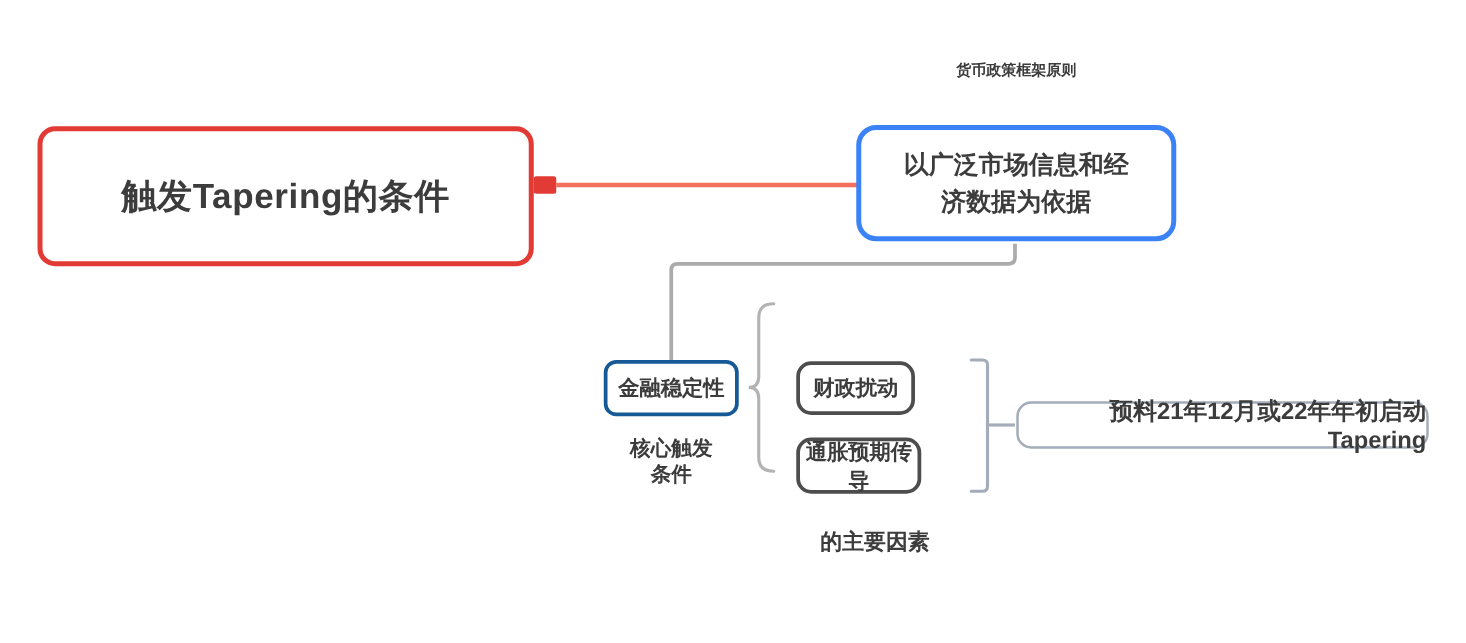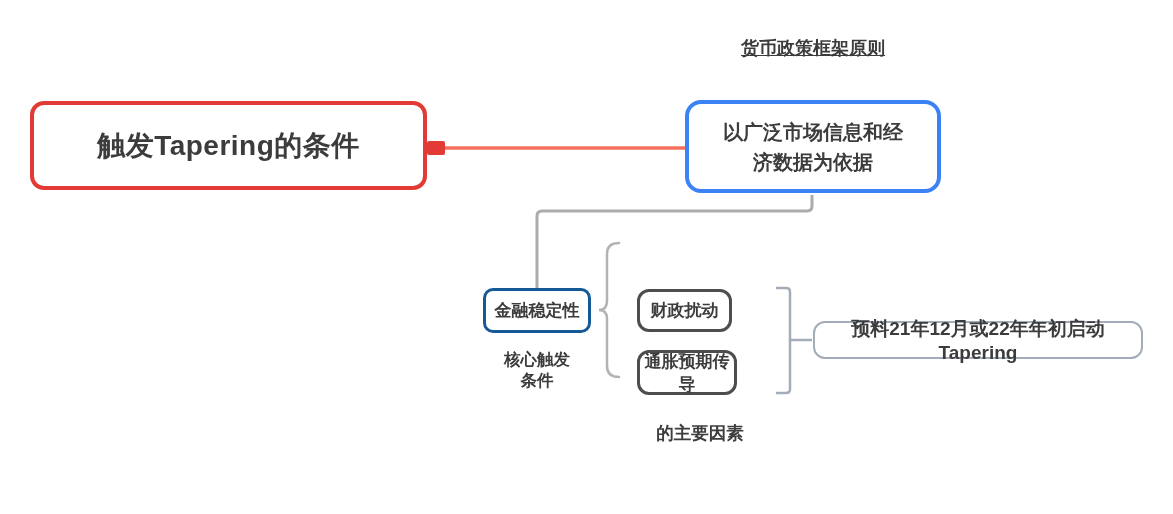--- a/index.html
+++ b/index.html
@@ -29,21 +29,21 @@
     display: flex;
     align-items: center;
     justify-content: center;
     text-align: center;
     font-weight: 700;
     color: #3c3c3c;
     z-index: 1;
   }
   .node-root {
     left: 30px; top: 101px;
-    width: 397px; height: 89px;
+    width: 397px; height: 112px;
     border: 4px solid #e23b35;
     border-radius: 14px;
     font-size: 28px;
     letter-spacing: 0.5px;
   }
   .node-principle {
     left: 685px; top: 100px;
     width: 256px; height: 93px;
     border: 4px solid #3b82f6;
     border-radius: 16px;
@@ -64,33 +64,33 @@
   }
   .node-factor-1 { left: 637px; top: 229px; width: 94px;  height: 44px; }
   .node-factor-2 { left: 637px; top: 289px; width: 95px;  height: 43px; }
   .node-factor-3 { left: 637px; top: 350px; width: 100px; height: 45px; }
   .node-prediction {
     left: 813px; top: 321px;
     width: 330px; height: 38px;
     border: 2.5px solid #a3acb8;
     border-radius: 12px;
     font-size: 19px;
+    text-align: right;
   }
   .float-label {
     position: absolute;
     text-align: center;
     font-weight: 700;
     color: #3c3c3c;
     z-index: 1;
   }
   .label-principle {
-    left: 685px; top: 36px;
+    left: 685px; top: 48px;
     width: 256px;
-    font-size: 18px;
-    text-decoration: underline;
+    font-size: 12px;
   }
   .label-stability {
     left: 463px; top: 349px;
     width: 148px;
     font-size: 16.5px;
     line-height: 21px;
   }
   .label-factors {
     left: 575px; top: 422px;
     width: 250px;

